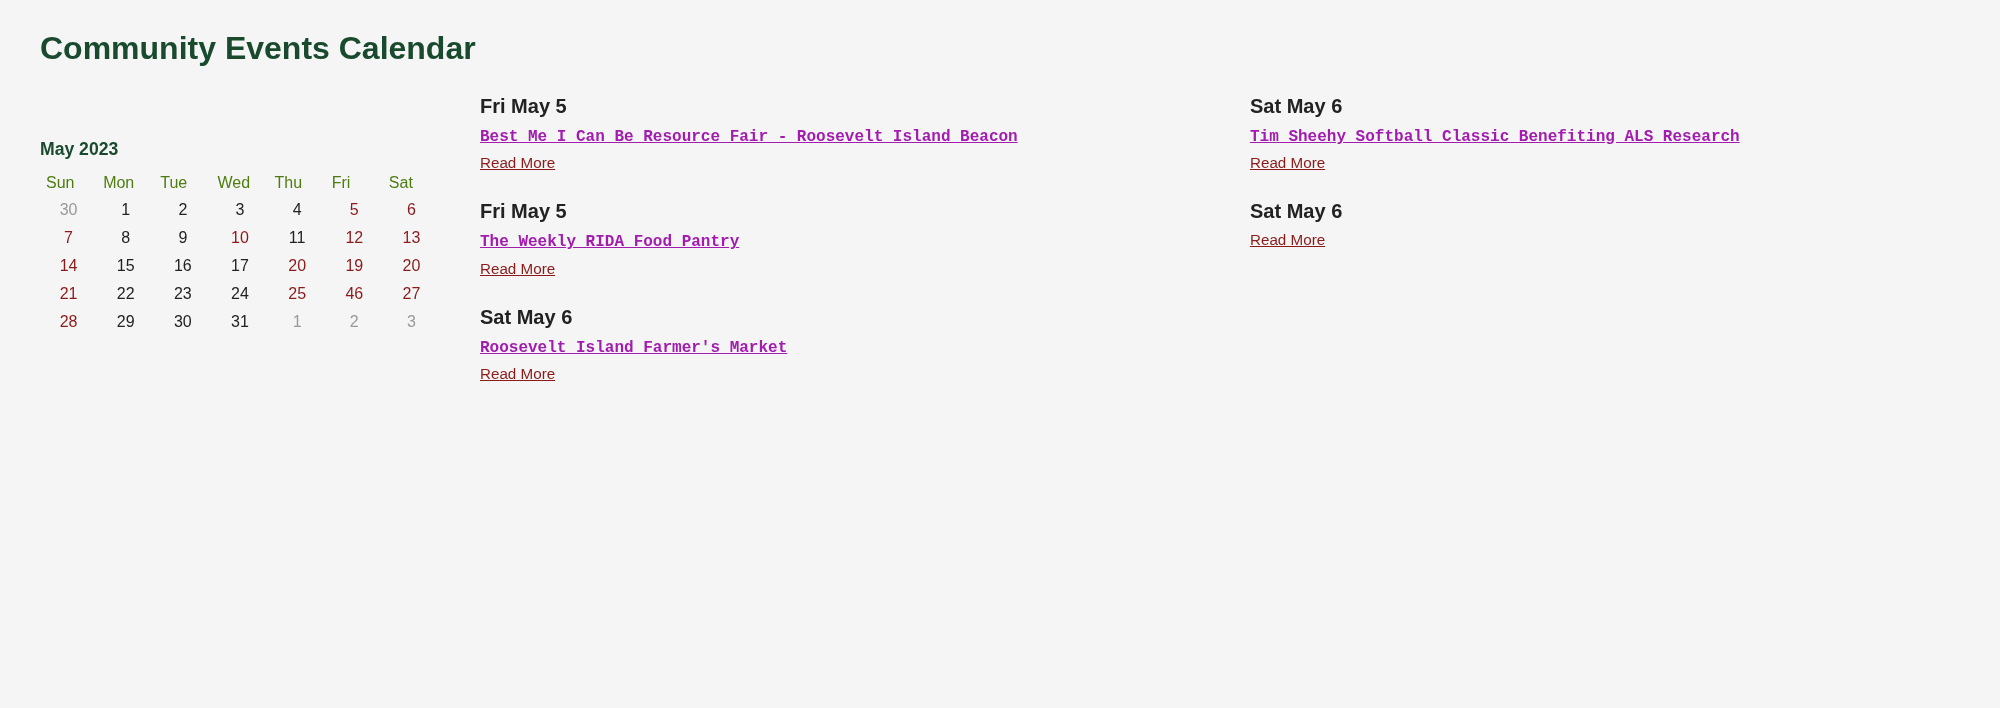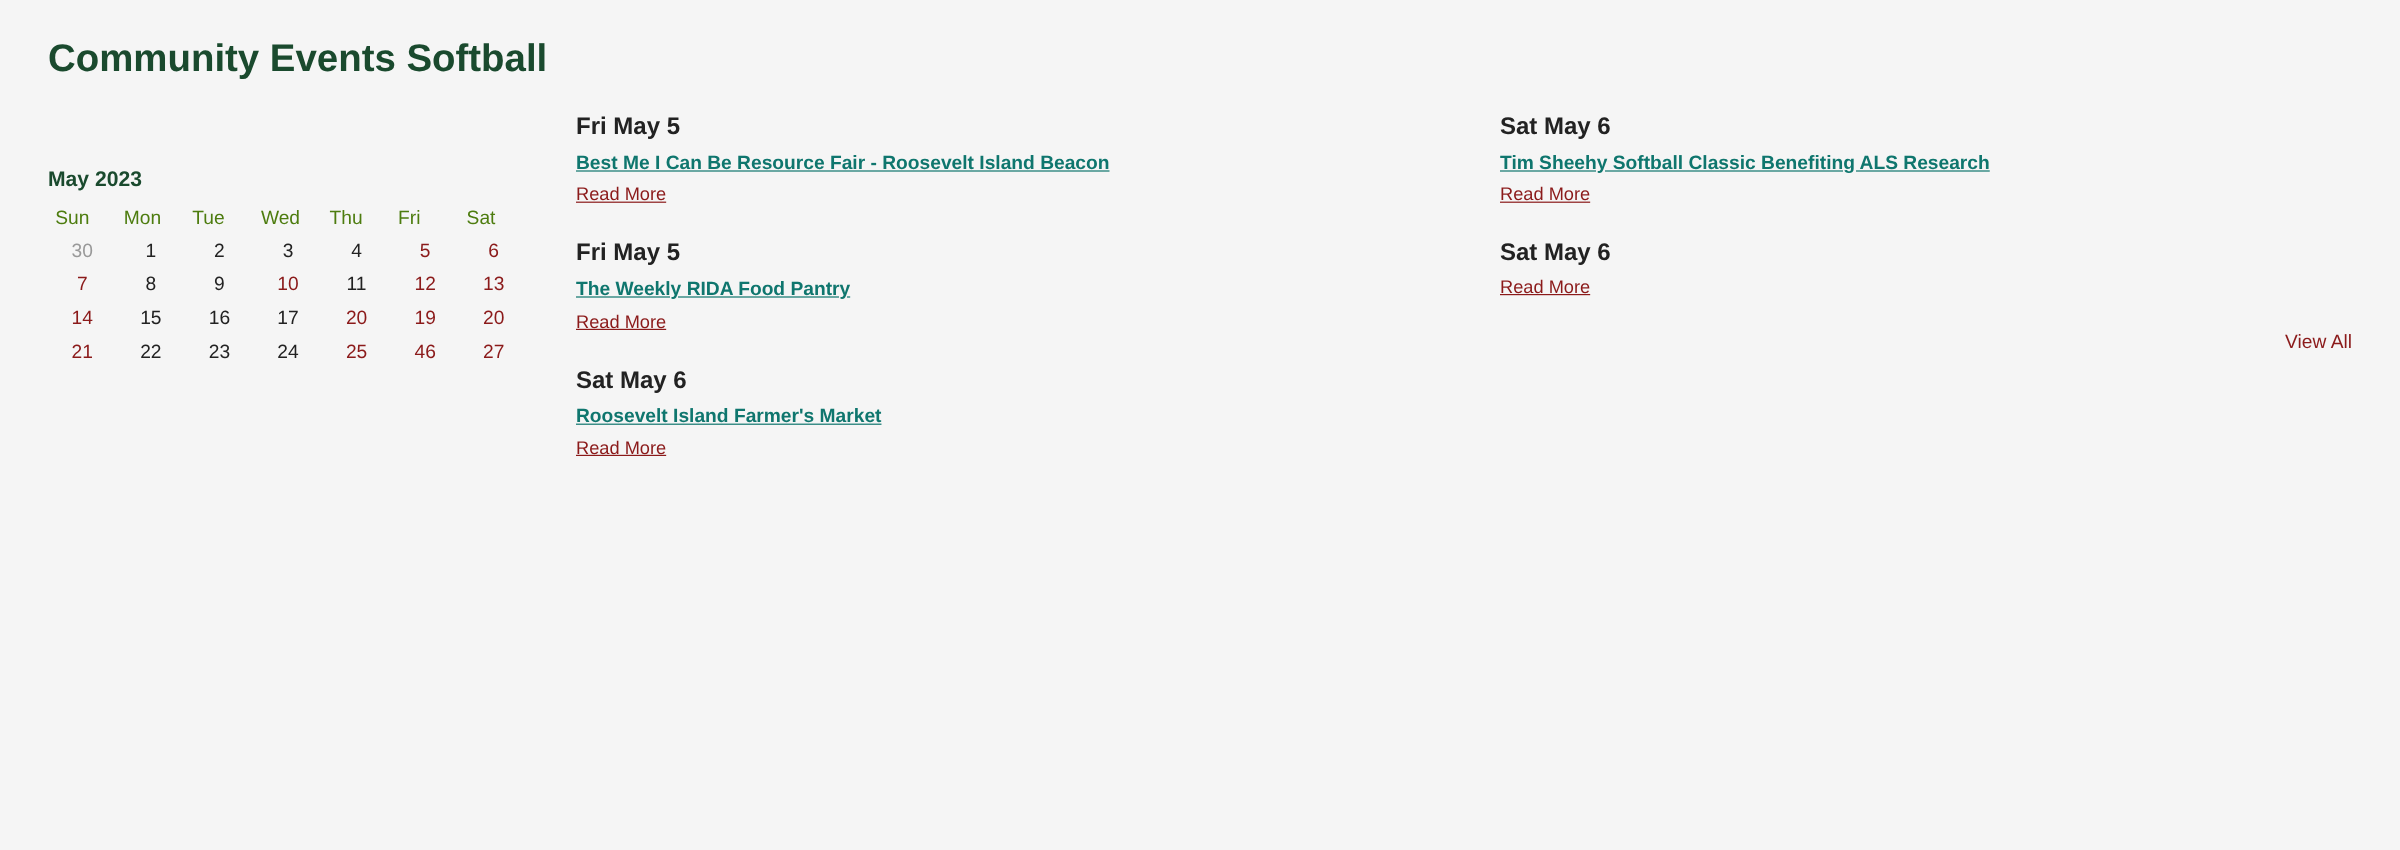--- a/index.html
+++ b/index.html
@@ -73,26 +73,27 @@
     }
     .event-date-heading {
       font-size: 1.25rem;
       font-weight: 800;
       color: #222;
       margin-bottom: 8px;
     }
     .event-title {
       font-size: 1rem;
       font-weight: 700;
-      color: #0f766e;
+      color: #a21caf;
       text-decoration: underline;
       cursor: pointer;
       line-height: 1.4;
       display: block;
       margin-bottom: 6px;
+      font-family: Liberation Mono, monospace;
     }
     .event-description {
       font-size: 0.95rem;
       color: #222;
       margin-bottom: 6px;
       line-height: 1.4;
     }
     .read-more {
       font-size: 0.95rem;
       color: #8b1a1a;
@@ -108,21 +109,21 @@
       font-size: 1rem;
       color: #8b1a1a;
       text-decoration: none;
       font-weight: 400;
       cursor: pointer;
     }
   </style>
 </head>
 <body>
 
-<h1 class="page-title">Community Events Softball</h1>
+<h1 class="page-title">Community Events Calendar</h1>
 
 <div class="main-layout">
 
   <div class="calendar-section">
     <div class="calendar-month-label">May 2023</div>
     <table class="calendar-grid">
       <thead>
         <tr id="calendar-headers">
             <th>Sun</th>
             <th>Mon</th>
@@ -163,34 +164,40 @@
           </tr>
           <tr>
             <td class="red">21</td>
             <td>22</td>
             <td>23</td>
             <td>24</td>
             <td class="red">25</td>
             <td class="red">46</td>
             <td class="red">27</td>
           </tr>
+          <tr>
+            <td class="red">28</td>
+            <td>29</td>
+            <td>30</td>
+            <td>31</td>
+            <td class="faded">1</td>
+            <td class="faded">2</td>
+            <td class="faded">3</td>
+          </tr>
         </tbody>
     </table>
   </div>
 
   <div class="events-section">
     <div class="events-col" id="events-col-1">
         <div class="event-block"><div class="event-date-heading">Fri May 5</div><a class="event-title">Best Me I Can Be Resource Fair - Roosevelt Island Beacon</a><a class="read-more">Read More</a></div>
         <div class="event-block"><div class="event-date-heading">Fri May 5</div><a class="event-title">The Weekly RIDA Food Pantry</a><a class="read-more">Read More</a></div>
         <div class="event-block"><div class="event-date-heading">Sat May 6</div><a class="event-title">Roosevelt Island Farmer's Market</a><a class="read-more">Read More</a></div>
       </div>
     <div class="events-col" id="events-col-2">
       <div id="events-col-2-inner">
           <div class="event-block"><div class="event-date-heading">Sat May 6</div><a class="event-title">Tim Sheehy Softball Classic Benefiting ALS Research</a><a class="read-more">Read More</a></div>
           <div class="event-block"><div class="event-date-heading">Sat May 6</div><a class="read-more">Read More</a></div>
         </div>
-      <div class="view-all-row">
-        <a class="view-all-link" id="view-all-link">View All</a>
-      </div>
     </div>
   </div>
 
 </div>
 
 </body></html>

